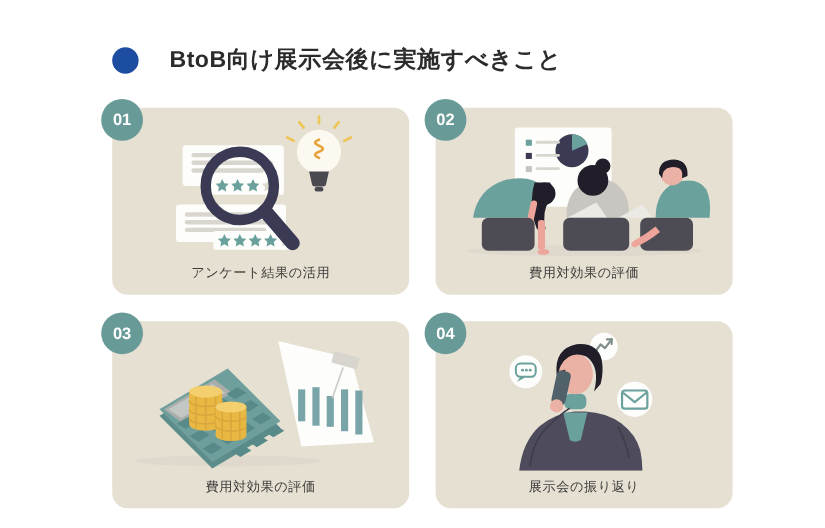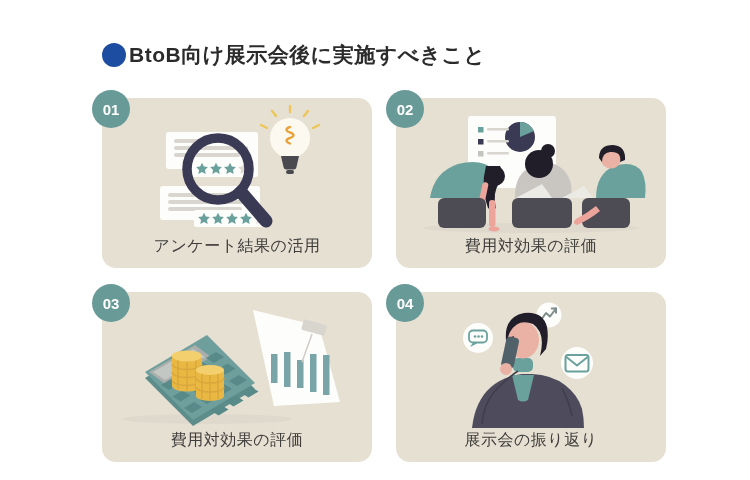--- a/index.html
+++ b/index.html
@@ -4,21 +4,21 @@
 <style>
   html,body{margin:0;padding:0;}
   body{
     width:750px;height:480px;background:#ffffff;overflow:hidden;
     font-family:"Liberation Sans","DejaVu Sans",sans-serif;
     position:relative;
   }
   .page{position:relative;width:750px;height:480px;background:#ffffff;}
   .header{
     position:absolute;left:102px;top:43px;
-    display:flex;align-items:center;gap:3px;
+    display:flex;align-items:center;gap:28px;
   }
   .bullet{
     width:24px;height:24px;border-radius:50%;
     background:var(--bullet-blue,#1d4da1);flex:0 0 auto;
   }
   .title{
     font-size:21px;font-weight:bold;color:var(--title-text,#2b2b2b);
     letter-spacing:.5px;line-height:1.1;white-space:nowrap;
   }
   .grid{
@@ -32,21 +32,21 @@
   }
   .badge{
     position:absolute;left:-10px;top:-8px;width:38px;height:38px;
     border-radius:50%;background:var(--badge-teal,#689a98);
     color:var(--badge-text,#fff);font-weight:bold;font-size:15px;
     display:flex;align-items:center;justify-content:center;z-index:2;
   }
   .illus{position:absolute;left:0;top:4px;width:270px;height:132px;display:block;}
   .caption{
     position:absolute;left:0;bottom:11px;width:100%;text-align:center;
-    font-size:16px;color:var(--caption-text,#3e3d3b);letter-spacing:.5px;
+    font-size:12px;color:var(--caption-text,#3e3d3b);letter-spacing:.5px;
   }
 </style>
 </head>
 <body>
 
 <div class="page">
 
   <div class="header">
     <div class="bullet"></div>
     <div class="title">BtoB向け展示会後に実施すべきこと</div>

